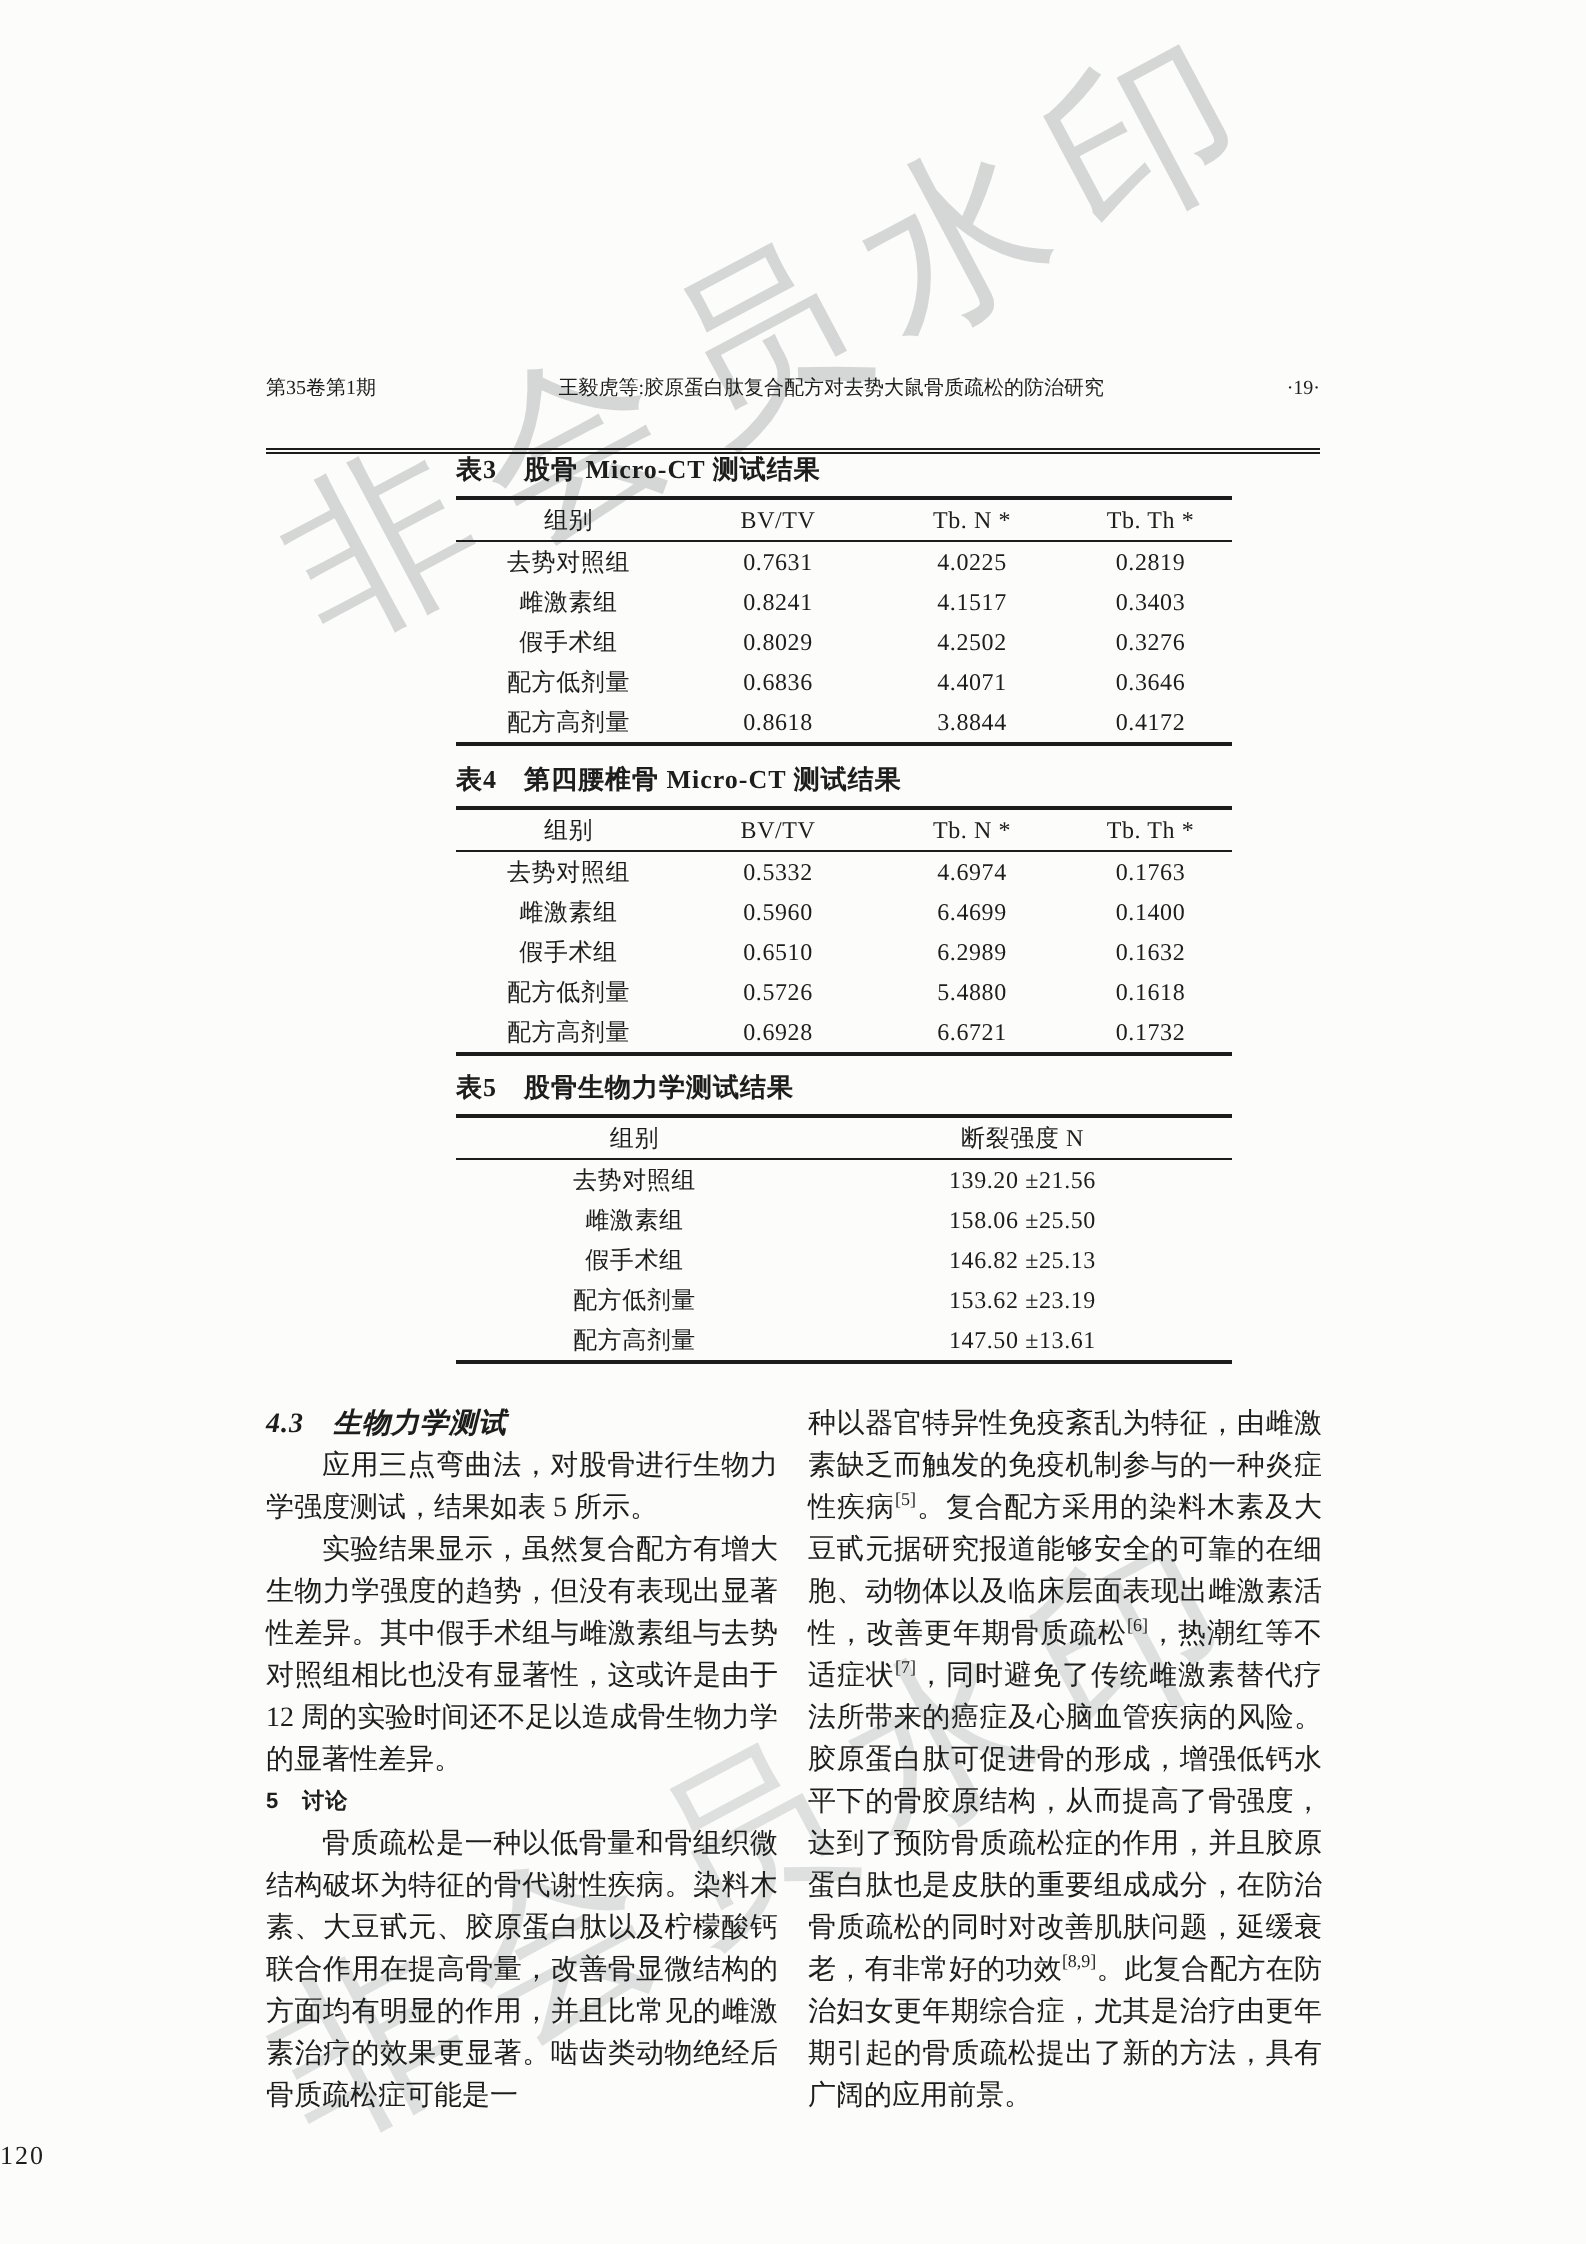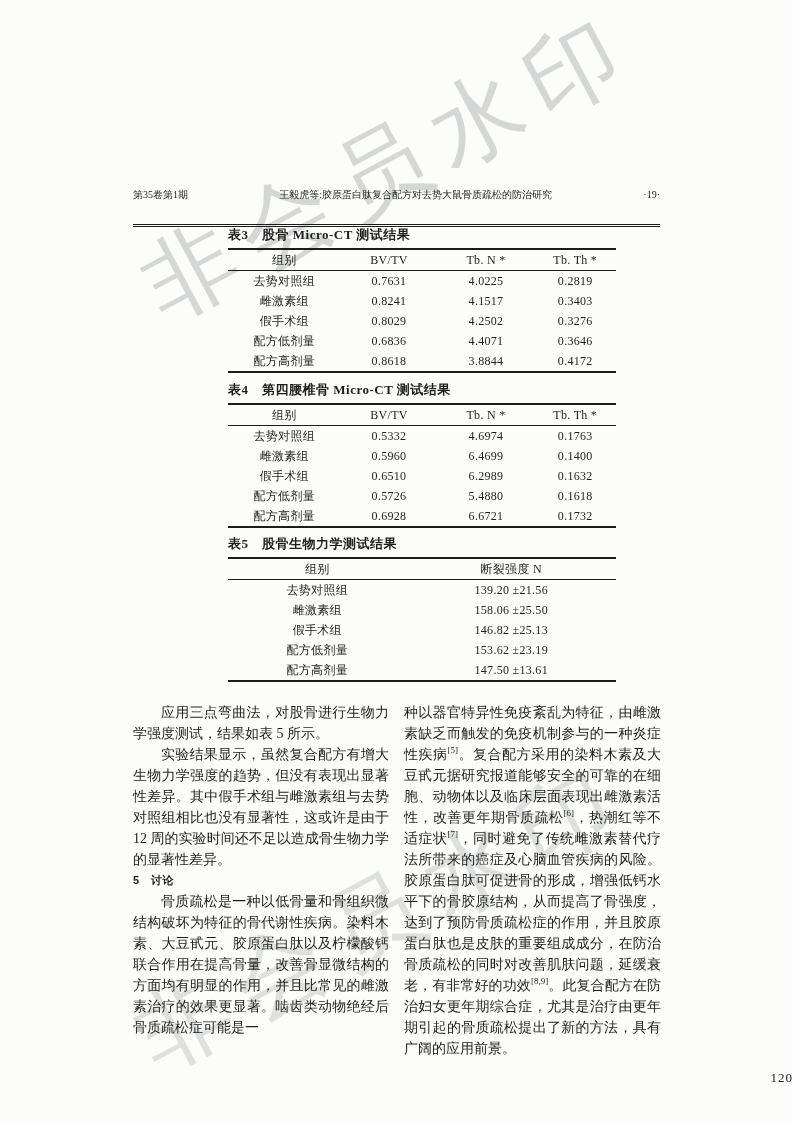--- a/index.html
+++ b/index.html
@@ -73,21 +73,21 @@
   .col-left{left:133px;}
   .col-right{left:404px;width:257px;}
   .blk{margin:0;}
   .blk.indent{text-indent:2em;}
   .blk.h2{font-weight:bold;font-style:italic;letter-spacing:.5px;}
   .blk.h1{font-weight:bold;font-style:normal;font-family:"Liberation Sans","DejaVu Sans",sans-serif;font-size:11px;letter-spacing:.5px;}
   .blk sup{font-size:9px;line-height:0;}
   
   .footer{
     position:absolute;left:0;top:1070px;width:100%;
-    text-align:right;font-size:13px;letter-spacing:1px;
+    text-align:left;font-size:13px;letter-spacing:1px;
   }
 </style>
 </head>
 <body>
 
 <div class="page">
 
   <div class="watermark wm-top">非会员水印</div>
   <div class="watermark wm-bottom">非会员水印</div>
 
@@ -219,20 +219,21 @@
             </tr>
             <tr>
               <td>配方高剂量</td>
               <td>147.50 ±13.61</td>
             </tr>
           </tbody>
         </table>
       </div>
 
     <div class="column col-left">
+        <div class="blk h2"><span>4.3　生物力学测试</span></div>
         <div class="blk p indent"><span>应用三点弯曲法，对股骨进行生物力学强度测试，结果如表 5 所示。</span></div>
         <div class="blk p indent"><span>实验结果显示，虽然复合配方有增大生物力学强度的趋势，但没有表现出显著性差异。其中假手术组与雌激素组与去势对照组相比也没有显著性，这或许是由于 12 周的实验时间还不足以造成骨生物力学的显著性差异。</span></div>
         <div class="blk h1"><span>5　讨论</span></div>
         <div class="blk p indent"><span>骨质疏松是一种以低骨量和骨组织微结构破坏为特征的骨代谢性疾病。染料木素、大豆甙元、胶原蛋白肽以及柠檬酸钙联合作用在提高骨量，改善骨显微结构的方面均有明显的作用，并且比常见的雌激素治疗的效果更显著。啮齿类动物绝经后骨质疏松症可能是一</span></div>
       </div>
     <div class="column col-right">
         <div class="blk p"><span>种以器官特异性免疫紊乱为特征，由雌激素缺乏而触发的免疫机制参与的一种炎症性疾病</span><sup>[5]</sup><span>。复合配方采用的染料木素及大豆甙元据研究报道能够安全的可靠的在细胞、动物体以及临床层面表现出雌激素活性，改善更年期骨质疏松</span><sup>[6]</sup><span>，热潮红等不适症状</span><sup>[7]</sup><span>，同时避免了传统雌激素替代疗法所带来的癌症及心脑血管疾病的风险。胶原蛋白肽可促进骨的形成，增强低钙水平下的骨胶原结构，从而提高了骨强度，达到了预防骨质疏松症的作用，并且胶原蛋白肽也是皮肤的重要组成成分，在防治骨质疏松的同时对改善肌肤问题，延缓衰老，有非常好的功效</span><sup>[8,9]</sup><span>。此复合配方在防治妇女更年期综合症，尤其是治疗由更年期引起的骨质疏松提出了新的方法，具有广阔的应用前景。</span></div>
       </div>
 
     <div class="footer">120</div>

